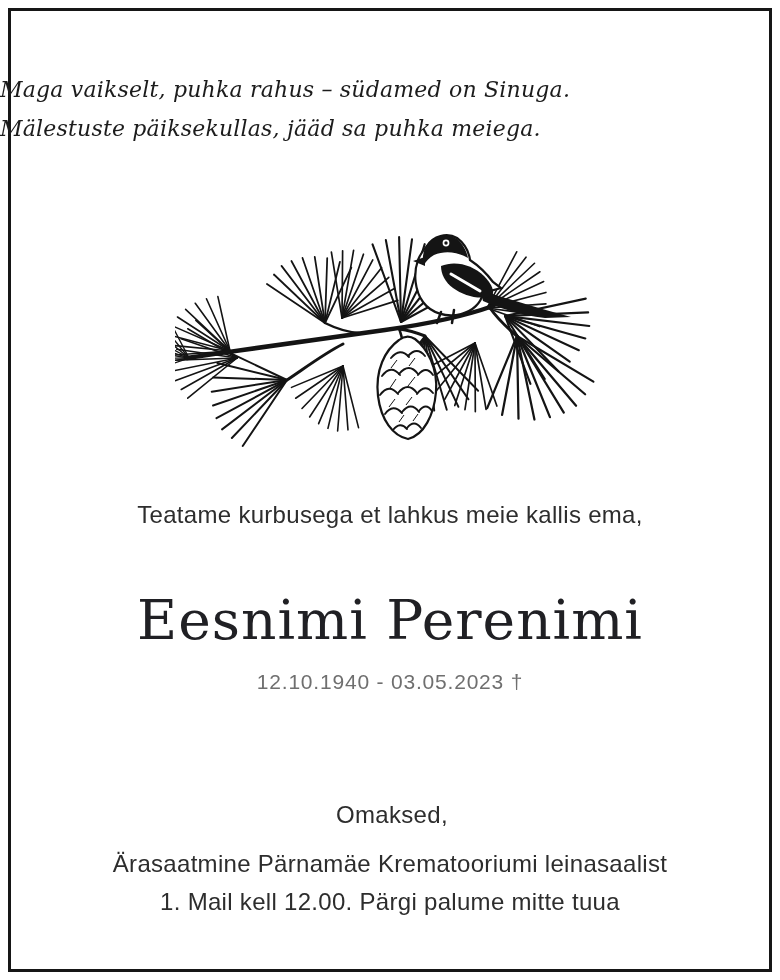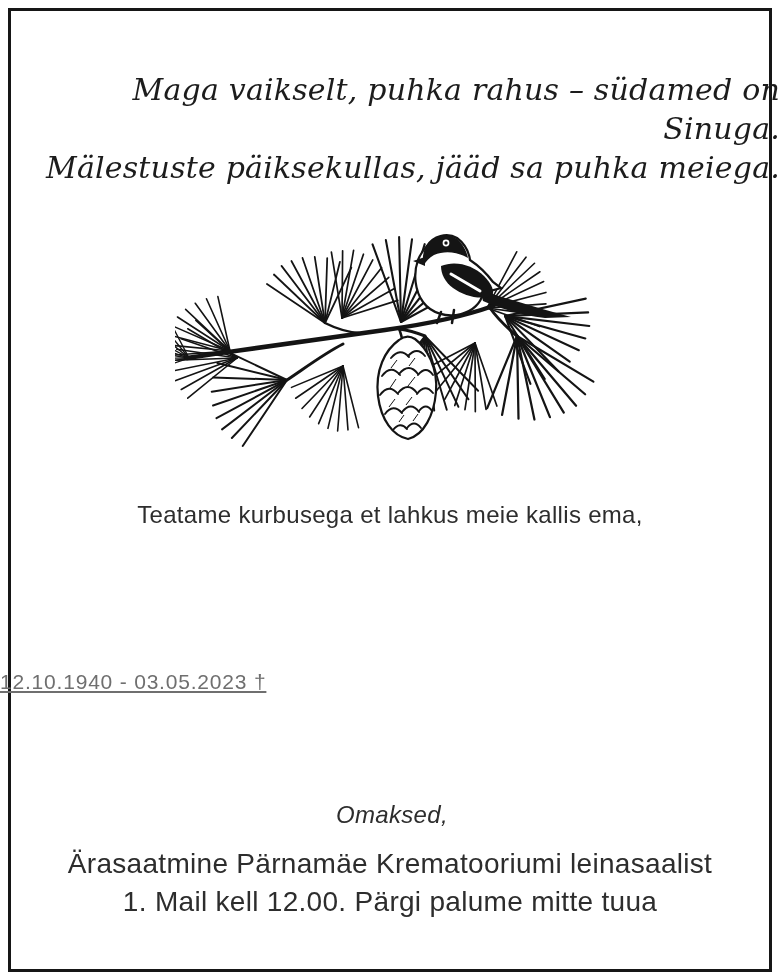--- a/index.html
+++ b/index.html
@@ -20,28 +20,27 @@
     position: absolute;
     inset: 8px;
     border: 3px solid #161616;
     pointer-events: none;
   }
   .quote {
     position: absolute;
     top: 70px;
     left: 0;
     right: 0;
-    text-align: right;
+    text-align: left;
     font-family: "DejaVu Serif", serif;
     font-style: italic;
-    font-size: 30px;
+    font-size: 22px;
     line-height: 39px;
     color: #1c1c1c;
     letter-spacing: 0.2px;
-    padding-left: 37px;
   }
   .illustration {
     position: absolute;
     top: 208px;
     left: 50%;
     transform: translateX(-50%);
     width: 430px;
     height: 246px;
   }
   .announcement {
@@ -66,44 +65,42 @@
     font-size: 55px;
     line-height: 72px;
     color: #202024;
     letter-spacing: 1px;
   }
   .dates {
     position: absolute;
     top: 670px;
     left: 0;
     right: 0;
-    text-align: left;
+    text-align: center;
     font-size: 21px;
     color: #6f6f6f;
     letter-spacing: 0.8px;
-    text-decoration: underline;
   }
   .signature {
     position: absolute;
     top: 801px;
     left: 4px;
     right: 0;
     text-align: center;
     font-size: 24px;
     color: #2d2d2d;
     letter-spacing: 0.3px;
-    font-style: italic;
   }
   .ceremony {
     position: absolute;
     top: 845px;
     left: 0;
     right: 0;
     text-align: center;
-    font-size: 28px;
+    font-size: 24px;
     line-height: 38px;
     color: #2d2d2d;
     letter-spacing: 0.3px;
   }
   .illustration svg { display: block; width: 100%; height: 100%; }
 </style>
 </head>
 <body>
 
 <div class="sheet">
@@ -195,20 +192,21 @@
         <path d="M266,58 C280,52 298,57 309,68 C317,76 320,84 317,88 C304,92 289,88 278,80 C270,74 266,66 266,58 Z" fill="#141414"></path>
         <path d="M276,66 L305,83" stroke="#ffffff" stroke-width="3" stroke-linecap="round"></path>
         <path d="M266,104 L262,115" stroke="#141414" stroke-width="2.5" stroke-linecap="round"></path>
         <path d="M279,102 L277,115" stroke="#141414" stroke-width="2.5" stroke-linecap="round"></path>
       </g>
     </svg>
   </div>
 
   <div class="announcement">Teatame kurbusega et lahkus meie kallis ema,</div>
 
+  <h1 class="name">Eesnimi Perenimi</h1>
 
   <div class="dates">12.10.1940 - 03.05.2023 †</div>
 
   <div class="signature">Omaksed,</div>
 
   <div class="ceremony">
     <div>Ärasaatmine Pärnamäe Krematooriumi leinasaalist</div>
     <div>1. Mail kell 12.00. Pärgi palume mitte tuua</div>
   </div>
 

